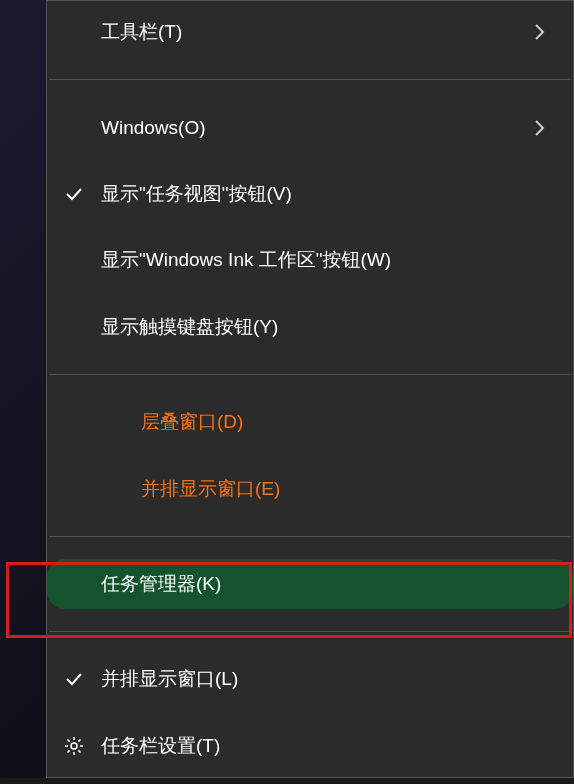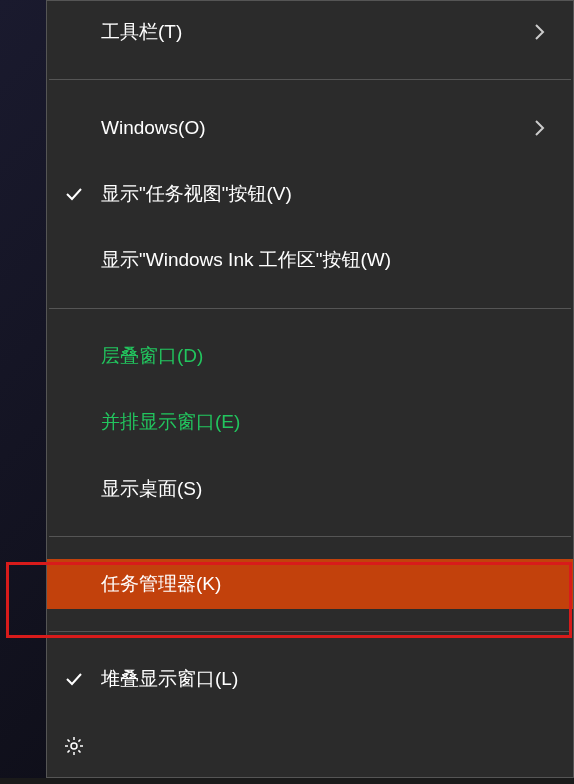--- a/index.html
+++ b/index.html
@@ -48,25 +48,27 @@
       display: flex;
       align-items: center;
       height: 56px;
       padding: 0 18px 0 0;
       color: #ffffff;
       font-size: 19px;
       cursor: pointer;
       position: relative;
     }
     .menu-item.disabled {
-      color: #22c55e;
+      color: #f97316;
       cursor: default;
+      margin-left: 40px;
     }
     .menu-item.highlighted {
-      background: #c2410c;
+      background: #14532d;
+      border-radius: 18px;
     }
     .icon-col {
       width: 54px;
       display: flex;
       justify-content: center;
       align-items: center;
       flex-shrink: 0;
     }
     .label {
       flex: 1;
@@ -133,63 +135,64 @@
         </svg>
     </span>
     <span class="label">显示"任务视图"按钮(V)</span>
   </div>
 
   <div class="menu-item">
     <span class="icon-col"></span>
     <span class="label">显示"Windows Ink 工作区"按钮(W)</span>
   </div>
 
+  <div class="menu-item">
+    <span class="icon-col"></span>
+    <span class="label">显示触摸键盘按钮(Y)</span>
+  </div>
 
   <div class="separator"></div>
 
   <div class="menu-item disabled">
     <span class="icon-col"></span>
     <span class="label">层叠窗口(D)</span>
   </div>
 
   <div class="menu-item disabled">
     <span class="icon-col"></span>
     <span class="label">并排显示窗口(E)</span>
   </div>
 
 
-  <div class="menu-item">
-    <span class="icon-col"></span>
-    <span class="label">显示桌面(S)</span>
-  </div>
 
   <div class="separator"></div>
 
   <div class="menu-item highlighted">
     <span class="icon-col"></span>
     <span class="label">任务管理器(K)</span>
   </div>
 
   <div class="separator"></div>
 
   <div class="menu-item">
     <span class="icon-col">
       <svg width="18" height="18" viewBox="0 0 18 18">
           <path d="M2 9 L7 14 L16 4" stroke="#fff" stroke-width="2" fill="none"></path>
         </svg>
     </span>
-    <span class="label">堆叠显示窗口(L)</span>
+    <span class="label">并排显示窗口(L)</span>
   </div>
 
   <div class="menu-item">
     <span class="icon-col">
       <svg width="20" height="20" viewBox="0 0 20 20">
         <circle cx="10" cy="10" r="3" fill="none" stroke="#fff" stroke-width="1.5"></circle>
         <path d="M10 1 L10 4 M10 16 L10 19 M1 10 L4 10 M16 10 L19 10 M3.5 3.5 L5.6 5.6 M14.4 14.4 L16.5 16.5 M3.5 16.5 L5.6 14.4 M14.4 5.6 L16.5 3.5" stroke="#fff" stroke-width="1.5"></path>
       </svg>
     </span>
+    <span class="label">任务栏设置(T)</span>
   </div>
 
 </div>
 
 <div class="highlight-box"></div>
 
 <div class="taskbar"></div>
 
 </body></html>

